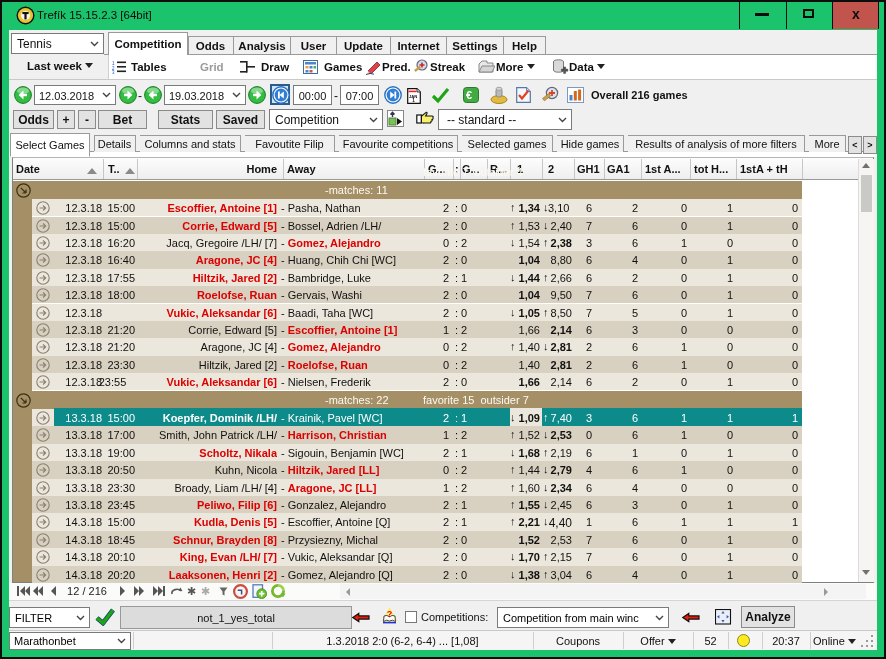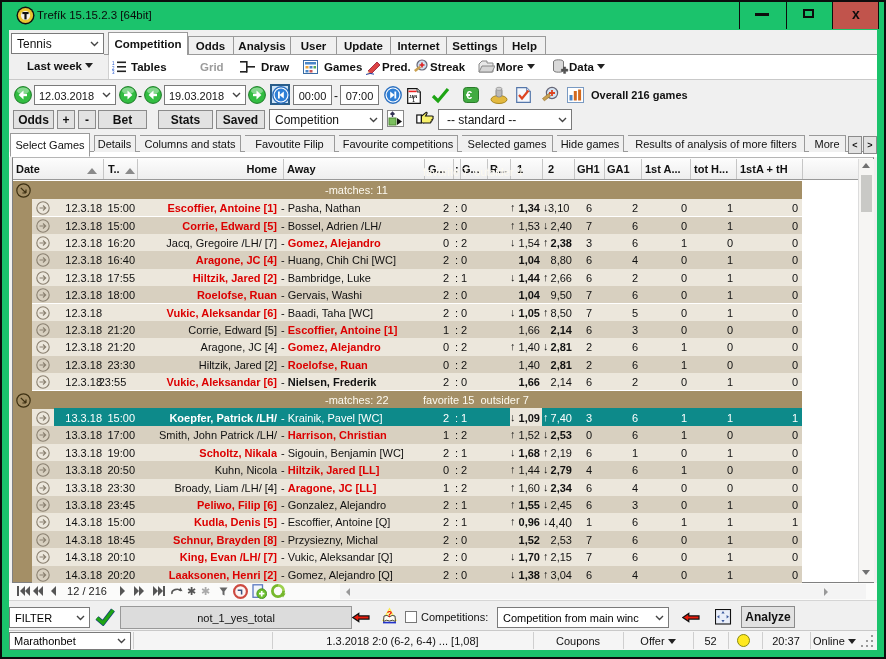--- a/index.html
+++ b/index.html
@@ -490,21 +490,21 @@
     <div class="cell" style="left:736px;top:358.7px;width:62px;text-align:right;font-size:11px;color:#111;">0</div>
     <div class="ab" style="left:32px;top:373.1px;width:22px;height:17.4px;background:#ece7dc;"></div>
     <div class="ab" style="left:54px;top:373.1px;width:748px;height:17.4px;background:#ece7dc;"></div>
     <svg class="ab" style="left:36px;top:375.1px" width="14" height="14" viewBox="0 0 14 14">
 <circle cx="7" cy="7" r="6.2" fill="none" stroke="#8a8070" stroke-width="1.1"></circle>
 <path d="M3.5 7 h6 M7 4.5 L9.7 7 L7 9.5" stroke="#8a8070" stroke-width="1.1" fill="none"></path>
     </svg>
     <div class="cell" style="left:54px;top:376.1px;width:48px;text-align:right;font-size:11px;color:#111;">12.3.18</div>
     <div class="cell" style="left:90px;top:376.1px;width:45px;text-align:center;font-size:11px;color:#111;">23:55</div>
     <div class="cell" style="left:137px;top:376.1px;width:140px;text-align:right;font-size:11px;color:#dc0000;font-weight:bold;">Vukic, Aleksandar [6]</div>
-    <div class="cell" style="left:281px;top:376.1px;width:142px;font-size:11px;color:#111;">- <span style="color:#111;font-weight:bold;">Nielsen, Frederik</span></div>
+    <div class="cell" style="left:281px;top:376.1px;width:142px;font-size:11px;color:#111;">- <span style="color:#111;font-weight:normal;">Nielsen, Frederik</span></div>
     <div class="cell" style="left:424px;top:376.1px;width:25px;text-align:right;font-size:11px;color:#111;">2</div>
     <div class="cell" style="left:453px;top:376.1px;width:7px;text-align:center;font-size:11px;color:#111;">:</div>
     <div class="cell" style="left:461px;top:376.1px;font-size:11px;color:#111;">0</div>
     <div class="cell" style="left:516px;top:376.1px;width:24px;text-align:right;font-size:11px;color:#111;font-weight:bold;">1,66</div>
     <div class="cell" style="left:548px;top:376.1px;width:24px;text-align:right;font-size:11px;color:#111;font-weight:normal;">2,14</div>
     <div class="cell" style="left:574px;top:376.1px;width:30px;text-align:center;font-size:11px;color:#111;">6</div>
     <div class="cell" style="left:604px;top:376.1px;width:34px;text-align:right;font-size:11px;color:#111;">2</div>
     <div class="cell" style="left:641px;top:376.1px;width:46px;text-align:right;font-size:11px;color:#111;">0</div>
     <div class="cell" style="left:690px;top:376.1px;width:43px;text-align:right;font-size:11px;color:#111;">1</div>
     <div class="cell" style="left:736px;top:376.1px;width:62px;text-align:right;font-size:11px;color:#111;">0</div>
@@ -516,21 +516,21 @@
     <div class="cell" style="left:325px;top:393.5px;font-size:11px;color:#fdfaf0;">-matches: 22</div>
     <div class="cell" style="left:423px;top:393.5px;font-size:11px;color:#fdfaf0;">favorite 15&nbsp; outsider 7</div>
     <div class="ab" style="left:32px;top:409.0px;width:22px;height:17.4px;background:#ece7dc;"></div>
     <div class="ab" style="left:54px;top:408.2px;width:748px;height:19.2px;background:#0d8a8a;"></div>
     <svg class="ab" style="left:36px;top:411.0px" width="14" height="14" viewBox="0 0 14 14">
 <circle cx="7" cy="7" r="6.2" fill="none" stroke="#8a8070" stroke-width="1.1"></circle>
 <path d="M3.5 7 h6 M7 4.5 L9.7 7 L7 9.5" stroke="#8a8070" stroke-width="1.1" fill="none"></path>
     </svg>
     <div class="cell" style="left:54px;top:412.0px;width:48px;text-align:right;font-size:11px;color:#fff;">13.3.18</div>
     <div class="cell" style="left:90px;top:412.0px;width:45px;text-align:right;font-size:11px;color:#fff;">15:00</div>
-    <div class="cell" style="left:137px;top:412.0px;width:140px;text-align:right;font-size:11px;color:#fff;font-weight:bold;">Koepfer, Patrick /LH/</div>
+    <div class="cell" style="left:137px;top:412.0px;width:140px;text-align:right;font-size:11px;color:#fff;font-weight:bold;">Koepfer, Dominik /LH/</div>
     <div class="cell" style="left:281px;top:412.0px;width:142px;font-size:11px;color:#fff;">- <span style="color:#fff;font-weight:normal;">Krainik, Pavel [WC]</span></div>
     <div class="cell" style="left:424px;top:412.0px;width:25px;text-align:right;font-size:11px;color:#fff;">2</div>
     <div class="cell" style="left:453px;top:412.0px;width:7px;text-align:center;font-size:11px;color:#fff;">:</div>
     <div class="cell" style="left:461px;top:412.0px;font-size:11px;color:#fff;">1</div>
     <div class="ab" style="left:510px;top:408.2px;width:32px;height:19.2px;background:#ece7dc;"></div>
     <div class="ab" style="left:510px;top:412.0px;width:7px;font-size:11px;color:#111;line-height:11px;">↓</div>
     <div class="cell" style="left:516px;top:412.0px;width:24px;text-align:right;font-size:11px;color:#111;font-weight:bold;">1,09</div>
     <div class="ab" style="left:543px;top:412.0px;width:7px;font-size:11px;color:#fff;line-height:11px;">↑</div>
     <div class="cell" style="left:548px;top:412.0px;width:24px;text-align:right;font-size:11px;color:#fff;font-weight:normal;">7,40</div>
     <div class="cell" style="left:574px;top:412.0px;width:30px;text-align:center;font-size:11px;color:#fff;">3</div>
@@ -655,21 +655,21 @@
 <path d="M3.5 7 h6 M7 4.5 L9.7 7 L7 9.5" stroke="#8a8070" stroke-width="1.1" fill="none"></path>
     </svg>
     <div class="cell" style="left:54px;top:516.4px;width:48px;text-align:right;font-size:11px;color:#111;">14.3.18</div>
     <div class="cell" style="left:90px;top:516.4px;width:45px;text-align:right;font-size:11px;color:#111;">15:00</div>
     <div class="cell" style="left:137px;top:516.4px;width:140px;text-align:right;font-size:11px;color:#dc0000;font-weight:bold;">Kudla, Denis [5]</div>
     <div class="cell" style="left:281px;top:516.4px;width:142px;font-size:11px;color:#111;">- <span style="color:#111;font-weight:normal;">Escoffier, Antoine [Q]</span></div>
     <div class="cell" style="left:424px;top:516.4px;width:25px;text-align:right;font-size:11px;color:#111;">2</div>
     <div class="cell" style="left:453px;top:516.4px;width:7px;text-align:center;font-size:11px;color:#111;">:</div>
     <div class="cell" style="left:461px;top:516.4px;font-size:11px;color:#111;">1</div>
     <div class="ab" style="left:510px;top:516.4px;width:7px;font-size:11px;color:#111;line-height:11px;">↑</div>
-    <div class="cell" style="left:516px;top:516.4px;width:24px;text-align:right;font-size:11px;color:#111;font-weight:bold;">0,96</div>
+    <div class="cell" style="left:516px;top:516.4px;width:24px;text-align:right;font-size:11px;color:#111;font-weight:bold;">2,21</div>
     <div class="ab" style="left:543px;top:516.4px;width:7px;font-size:11px;color:#111;line-height:11px;">↓</div>
     <div class="cell" style="left:548px;top:516.4px;width:24px;text-align:right;font-size:12px;color:#111;font-weight:normal;">4,40</div>
     <div class="cell" style="left:574px;top:516.4px;width:30px;text-align:center;font-size:11px;color:#111;">1</div>
     <div class="cell" style="left:604px;top:516.4px;width:34px;text-align:right;font-size:11px;color:#111;">6</div>
     <div class="cell" style="left:641px;top:516.4px;width:46px;text-align:right;font-size:11px;color:#111;">1</div>
     <div class="cell" style="left:690px;top:516.4px;width:43px;text-align:right;font-size:11px;color:#111;">1</div>
     <div class="cell" style="left:736px;top:516.4px;width:62px;text-align:right;font-size:11px;color:#111;">1</div>
     <div class="ab" style="left:32px;top:530.8px;width:22px;height:17.4px;background:#d8d0c0;"></div>
     <div class="ab" style="left:54px;top:530.8px;width:748px;height:17.4px;background:#d8d0c0;"></div>
     <svg class="ab" style="left:36px;top:532.8px" width="14" height="14" viewBox="0 0 14 14">

